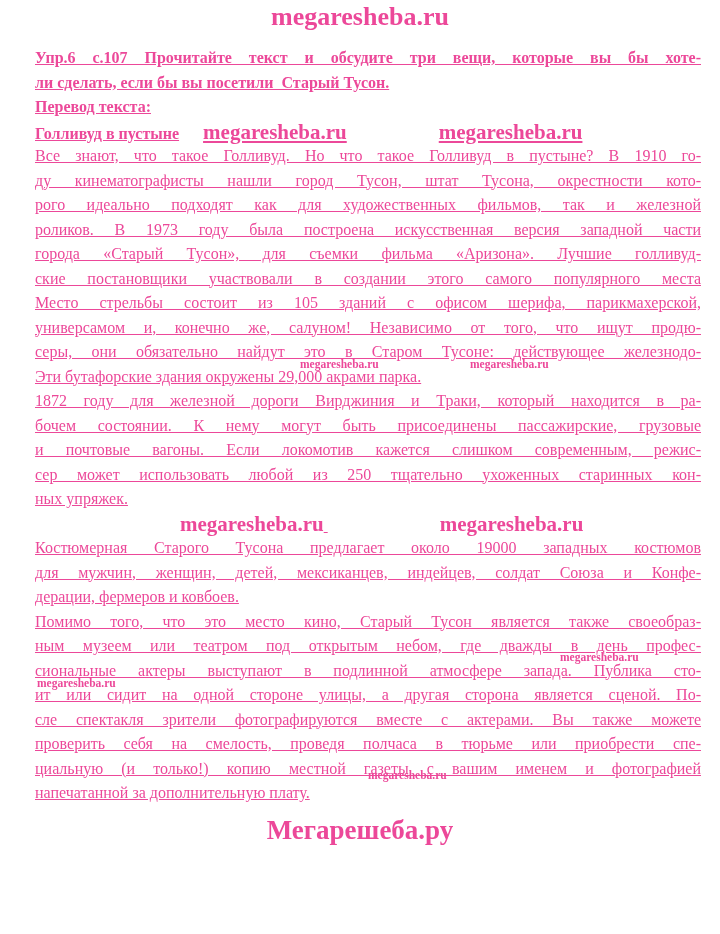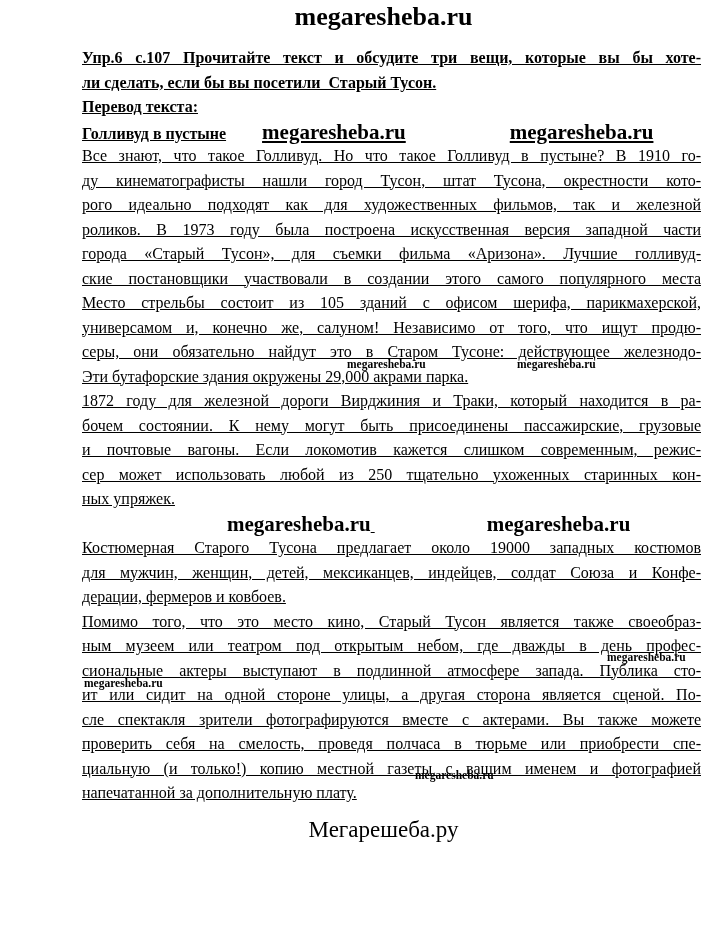--- a/index.html
+++ b/index.html
@@ -1,42 +1,41 @@
 <!DOCTYPE html>
 <html><head>
 <meta charset="utf-8">
 <style>
   * { margin:0; padding:0; box-sizing:border-box; }
   html, body { background:#ffffff; }
   .page {
     position:relative;
     width:720px; height:934px;
-    background:#ffffff; color:#000000;
+    background:#ffffff; color:#ec4899;
     font-family:"Liberation Serif", serif;
     overflow:hidden;
-    padding-left:47px;
   }
   .top-wm {
     padding-top:2px;
     text-align:center;
     font-weight:bold;
     font-size:26px;
     line-height:30px;
   }
   .content { margin:14px 19px 0 35px;text-decoration:underline; }
   .line {
     position:relative;
     font-size:16px;
     line-height:24.5px;
     height:24.5px;
     white-space:normal;
   }
   .b { font-weight:bold; }
   .j { text-align:justify; text-align-last:justify; }
-  .title-row { display:flex; align-items:baseline;gap:12px; }
+  .title-row { display:flex; align-items:baseline; }
   .wm-big { font-weight:bold; font-size:21px; line-height:24.5px; }
   .title-row .wm-1 { margin-left:24px; }
   .title-row .wm-2 { margin-left:92px; }
   .wm-inline { font-weight:bold; font-size:21px; margin-left:10px; }
   .wm-row { height:24.5px; }
   .wm-row .wm-a { display:inline-block; margin-left:145px; }
   .wm-row .wm-b { display:inline-block; margin-left:112px; }
   .wm-small {
     position:absolute;
     font-weight:bold;
@@ -45,22 +44,22 @@
     white-space:nowrap;
   }
   .wm-p2-a { left:265px; top:-7px; }
   .wm-p2-b { left:435px; top:-7px; }
   .wm-p5-right { left:525px; top:-8px; }
   .wm-p5-left { left:2px; top:-6px; }
   .wm-p5-bottom { left:333px; top:-12px; }
   .footer-logo {
     margin-top:8px;
     text-align:center;
-    font-weight:normal;
-    font-size:23px;
+    font-weight:bold;
+    font-size:27px;
     line-height:32px;
   }
 </style>
 </head>
 <body>
 
 <div class="page">
 
   <div class="top-wm">megaresheba.ru</div>
 

